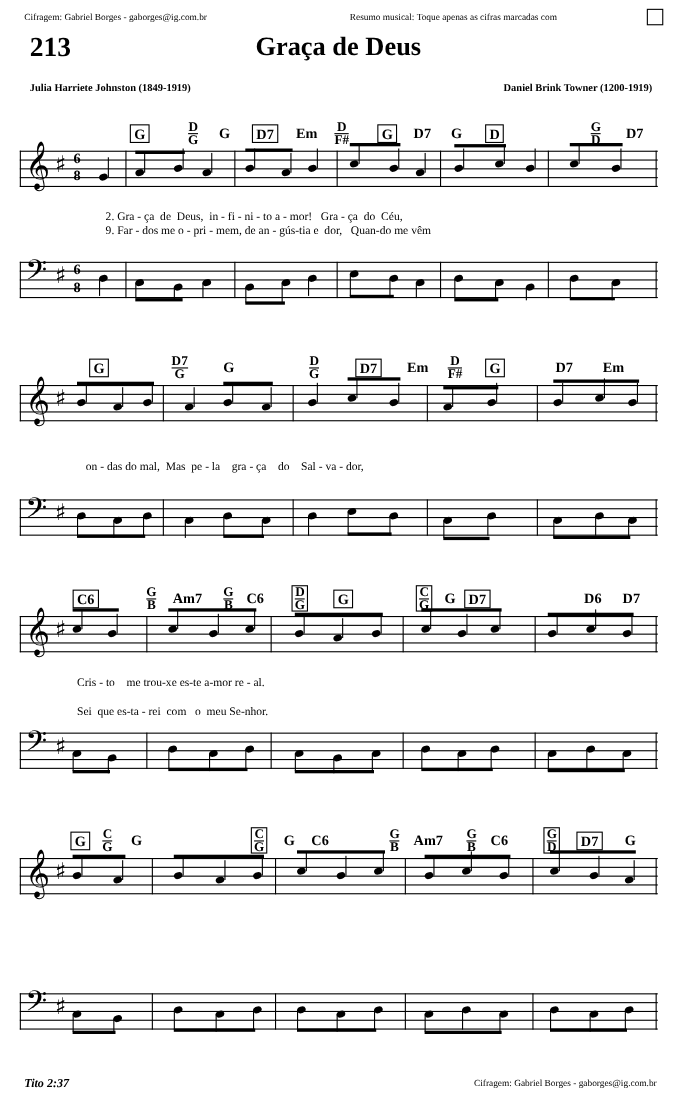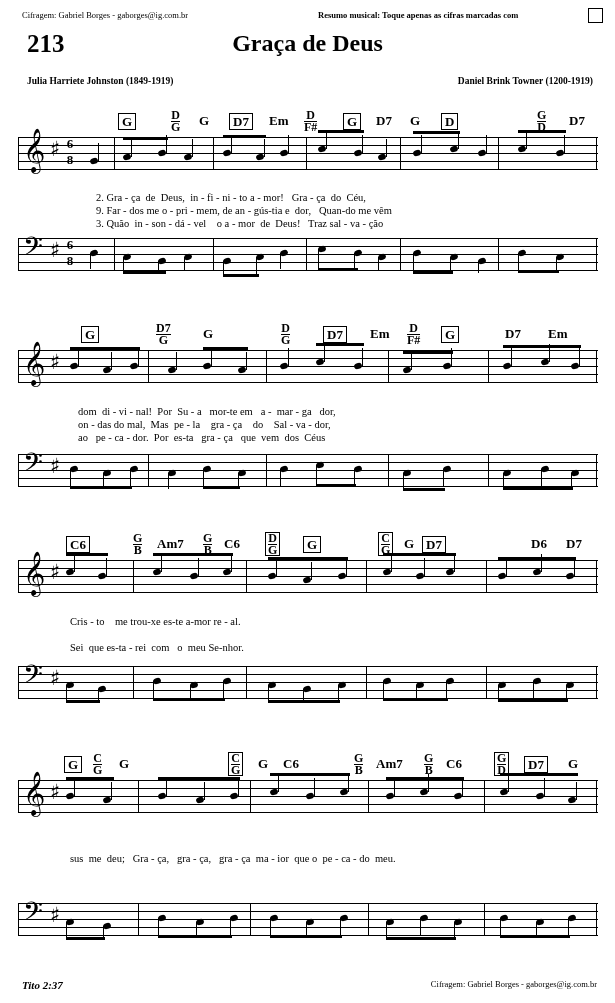--- a/index.html
+++ b/index.html
@@ -35,21 +35,20 @@
     position: absolute;
     left: 22px;
     top: 2px;
     white-space: nowrap;
   }
   .top-right-note {
     position: absolute;
     left: 318px;
     top: 2px;
     white-space: nowrap;
-    font-weight: bold;
   }
   .top-box {
     position: absolute;
     left: 588px;
     top: 0px;
     width: 13px;
     height: 13px;
     border: 1px solid #000;
   }
 
@@ -334,21 +333,20 @@
         <div class="stem" style="left:468px; top:-2px; height:18px;"></div>
       <div class="note" style="left:500px; top:9px;"></div>
         <div class="stem" style="left:508px; top:-6px; height:18px;"></div>
       <div class="note" style="left:538px; top:13px;"></div>
         <div class="stem" style="left:546px; top:-2px; height:18px;"></div>
       <div class="beam" style="left:500px; top:-7px; width:48px;"></div>
     </div>
 
     <div class="lyric-line" style="left:78px; top:87px;">2. Gra - ça  de  Deus,  in - fi - ni - to a - mor!   Gra - ça  do  Céu,</div>
     <div class="lyric-line" style="left:78px; top:100px;">9. Far - dos me o - pri - mem, de an - gús-tia e  dor,   Quan-do me vêm</div>
-    <div class="lyric-line" style="left:78px; top:113px;">3. Quão  in - son - dá - vel    o a - mor  de  Deus!   Traz sal - va - ção</div>
 
     <div class="staff" style="top:133px;">
       <div class="line l0"></div>
         <div class="line l1"></div>
         <div class="line l2"></div>
         <div class="line l3"></div>
         <div class="line l4"></div>
       <div class="barline" style="left:0px; top:0px; height:33px;"></div>
       <div class="barline" style="left:96px; top:0px; height:33px;"></div>
       <div class="barline" style="left:195px; top:0px; height:33px;"></div>
@@ -467,23 +465,21 @@
       <div class="beam" style="left:385px; top:1px; width:50px;"></div>
       <div class="note" style="left:485px; top:13px;"></div>
         <div class="stem" style="left:493px; top:-2px; height:18px;"></div>
       <div class="note" style="left:523px; top:9px;"></div>
         <div class="stem" style="left:531px; top:-6px; height:18px;"></div>
       <div class="note" style="left:553px; top:13px;"></div>
         <div class="stem" style="left:561px; top:-2px; height:18px;"></div>
       <div class="beam" style="left:485px; top:-5px; width:78px;"></div>
     </div>
 
-    <div class="lyric-line" style="left:60px; top:88px;">dom  di - vi - nal!  Por  Su - a   mor-te em   a -  mar - ga   dor,</div>
     <div class="lyric-line" style="left:60px; top:101px;">on - das do mal,  Mas  pe - la    gra - ça    do    Sal - va - dor,</div>
-    <div class="lyric-line" style="left:60px; top:114px;">ao   pe - ca - dor.  Por  es-ta   gra - ça   que  vem  dos  Céus</div>
 
     <div class="staff" style="top:136px;">
       <div class="line l0"></div>
         <div class="line l1"></div>
         <div class="line l2"></div>
         <div class="line l3"></div>
         <div class="line l4"></div>
       <div class="barline" style="left:0px; top:0px; height:33px;"></div>
       <div class="barline" style="left:130px; top:0px; height:33px;"></div>
       <div class="barline" style="left:248px; top:0px; height:33px;"></div>
@@ -743,21 +739,20 @@
       <div class="beam" style="left:368px; top:-3px; width:78px;"></div>
       <div class="note" style="left:482px; top:9px;"></div>
         <div class="stem" style="left:490px; top:-6px; height:18px;"></div>
       <div class="note" style="left:518px; top:13px;"></div>
         <div class="stem" style="left:526px; top:-2px; height:18px;"></div>
       <div class="note" style="left:550px; top:17px;"></div>
         <div class="stem" style="left:558px; top:2px; height:18px;"></div>
       <div class="beam" style="left:482px; top:-7px; width:78px;"></div>
     </div>
 
-    <div class="lyric-line" style="left:52px; top:105px;">sus  me  deu;   Gra - ça,   gra - ça,   gra - ça  ma - ior  que o  pe - ca - do  meu.</div>
 
     <div class="staff" style="top:155px;">
       <div class="line l0"></div>
         <div class="line l1"></div>
         <div class="line l2"></div>
         <div class="line l3"></div>
         <div class="line l4"></div>
       <div class="barline" style="left:0px; top:0px; height:33px;"></div>
       <div class="barline" style="left:120px; top:0px; height:33px;"></div>
       <div class="barline" style="left:232px; top:0px; height:33px;"></div>

